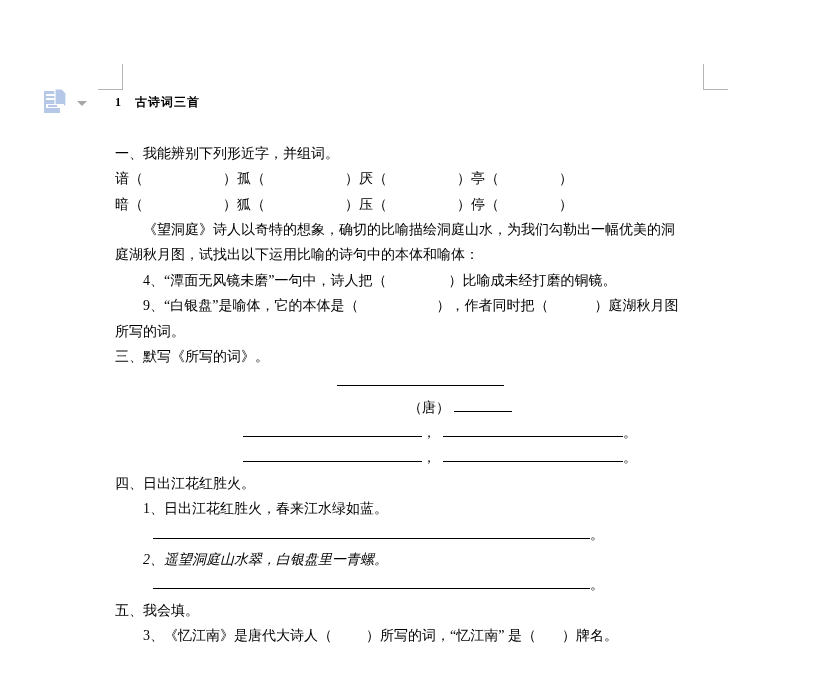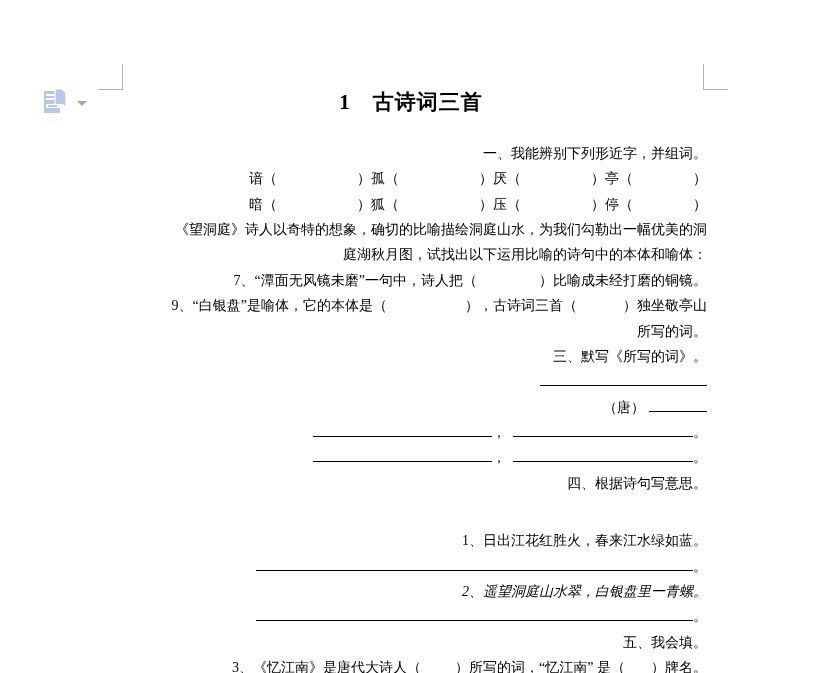--- a/index.html
+++ b/index.html
@@ -18,24 +18,24 @@
   
   .mark{position:absolute;width:24px;height:25px;}
   .mark.tl{left:98px;top:64px;border-right:1px solid #b4b4b4;border-bottom:1px solid #b4b4b4;}
   .mark.tr{left:703px;top:64px;border-left:1px solid #b4b4b4;border-bottom:1px solid #b4b4b4;}
   
   .doc{
     position:absolute;left:115px;top:90px;width:592px;
     font-size:14px;color:#000;
   }
   .doc .line{
-    height:25.4px;line-height:25.4px;white-space:pre;overflow:visible;text-align:right;
+    height:25.4px;line-height:25.4px;white-space:pre;overflow:visible;
   }
   .doc .line.title{
-    text-align:center;font-weight:bold;font-size:21px;letter-spacing:1px;
+    font-weight:bold;font-size:12px;letter-spacing:1px;
   }
   .doc .gap{display:inline-block;height:1px;}
   .doc .blank{display:inline-block;height:13px;border-bottom:1px solid #000;}
 </style>
 </head>
 <body>
 
 <div class="paste-btn">
   <svg width="28" height="30" viewBox="0 0 28 30">
     <rect x="2" y="4" width="16" height="22" fill="#b5c8e8"></rect>
@@ -52,28 +52,28 @@
 <div class="mark tr"></div>
 
 <div class="doc">
     <div class="line title"><span>1　古诗词三首</span></div>
     <div class="line">&nbsp;</div>
     <div class="line"><span>一、我能辨别下列形近字，并组词。</span></div>
     <div class="line"><span>谙（</span><span class="gap" style="width: 80px;"></span><span>）孤（</span><span class="gap" style="width: 80px;"></span><span>）厌（</span><span class="gap" style="width: 70px;"></span><span>）亭（</span><span class="gap" style="width: 60px;"></span><span>）</span></div>
     <div class="line"><span>暗（</span><span class="gap" style="width: 80px;"></span><span>）狐（</span><span class="gap" style="width: 80px;"></span><span>）压（</span><span class="gap" style="width: 70px;"></span><span>）停（</span><span class="gap" style="width: 60px;"></span><span>）</span></div>
     <div class="line" style="padding-left: 28px;"><span>《望洞庭》诗人以奇特的想象，确切的比喻描绘洞庭山水，为我们勾勒出一幅优美的洞</span></div>
     <div class="line"><span>庭湖秋月图，试找出以下运用比喻的诗句中的本体和喻体：</span></div>
-    <div class="line" style="padding-left: 28px;"><span>7、“潭面无风镜未磨”一句中，诗人把（</span><span class="gap" style="width: 62px;"></span><span>）比喻成未经打磨的铜镜。</span></div>
-    <div class="line" style="padding-left: 28px;"><span>9、“白银盘”是喻体，它的本体是（</span><span class="gap" style="width: 78px;"></span><span>），古诗词三首（</span><span class="gap" style="width: 46px;"></span><span>）独坐敬亭山</span></div>
+    <div class="line" style="padding-left: 28px;"><span>4、“潭面无风镜未磨”一句中，诗人把（</span><span class="gap" style="width: 62px;"></span><span>）比喻成未经打磨的铜镜。</span></div>
+    <div class="line" style="padding-left: 28px;"><span>9、“白银盘”是喻体，它的本体是（</span><span class="gap" style="width: 78px;"></span><span>），作者同时把（</span><span class="gap" style="width: 46px;"></span><span>）庭湖秋月图</span></div>
     <div class="line"><span>所写的词。</span></div>
     <div class="line"><span>三、默写《所写的词》。</span></div>
     <div class="line" style="padding-left: 222px;"><span class="blank" style="width: 167px;"></span></div>
     <div class="line" style="padding-left: 293px;"><span>（唐）</span><span class="gap" style="width: 4px;"></span><span class="blank" style="width: 58px;"></span></div>
     <div class="line" style="padding-left: 128px;"><span class="blank" style="width: 179px;"></span><span>，</span><span class="gap" style="width: 7px;"></span><span class="blank" style="width: 180px;"></span><span>。</span></div>
     <div class="line" style="padding-left: 128px;"><span class="blank" style="width: 179px;"></span><span>，</span><span class="gap" style="width: 7px;"></span><span class="blank" style="width: 180px;"></span><span>。</span></div>
-    <div class="line"><span>四、根据诗句写意思。</span></div>
-    <div class="line" style="padding-left: 28px; margin-top: 32px;"><span>1、日出江花红胜火，春来江水绿如蓝。</span></div>
+    <div class="line"><span>四、日出江花红胜火。</span></div>
+    <div class="line" style="padding-left: 28px;"><span>1、日出江花红胜火，春来江水绿如蓝。</span></div>
     <div class="line" style="padding-left: 38px;"><span class="blank" style="width: 437px;"></span><span>。</span></div>
     <div class="line" style="padding-left: 28px; font-style: italic;"><span>2、遥望洞庭山水翠，白银盘里一青螺。</span></div>
     <div class="line" style="padding-left: 38px;"><span class="blank" style="width: 437px;"></span><span>。</span></div>
     <div class="line"><span>五、我会填。</span></div>
     <div class="line" style="padding-left: 28px;"><span>3、《忆江南》是唐代大诗人（</span><span class="gap" style="width: 34px;"></span><span>）所写的词，“忆江南” 是（</span><span class="gap" style="width: 26px;"></span><span>）牌名。</span></div>
   </div>
 
 </body></html>

